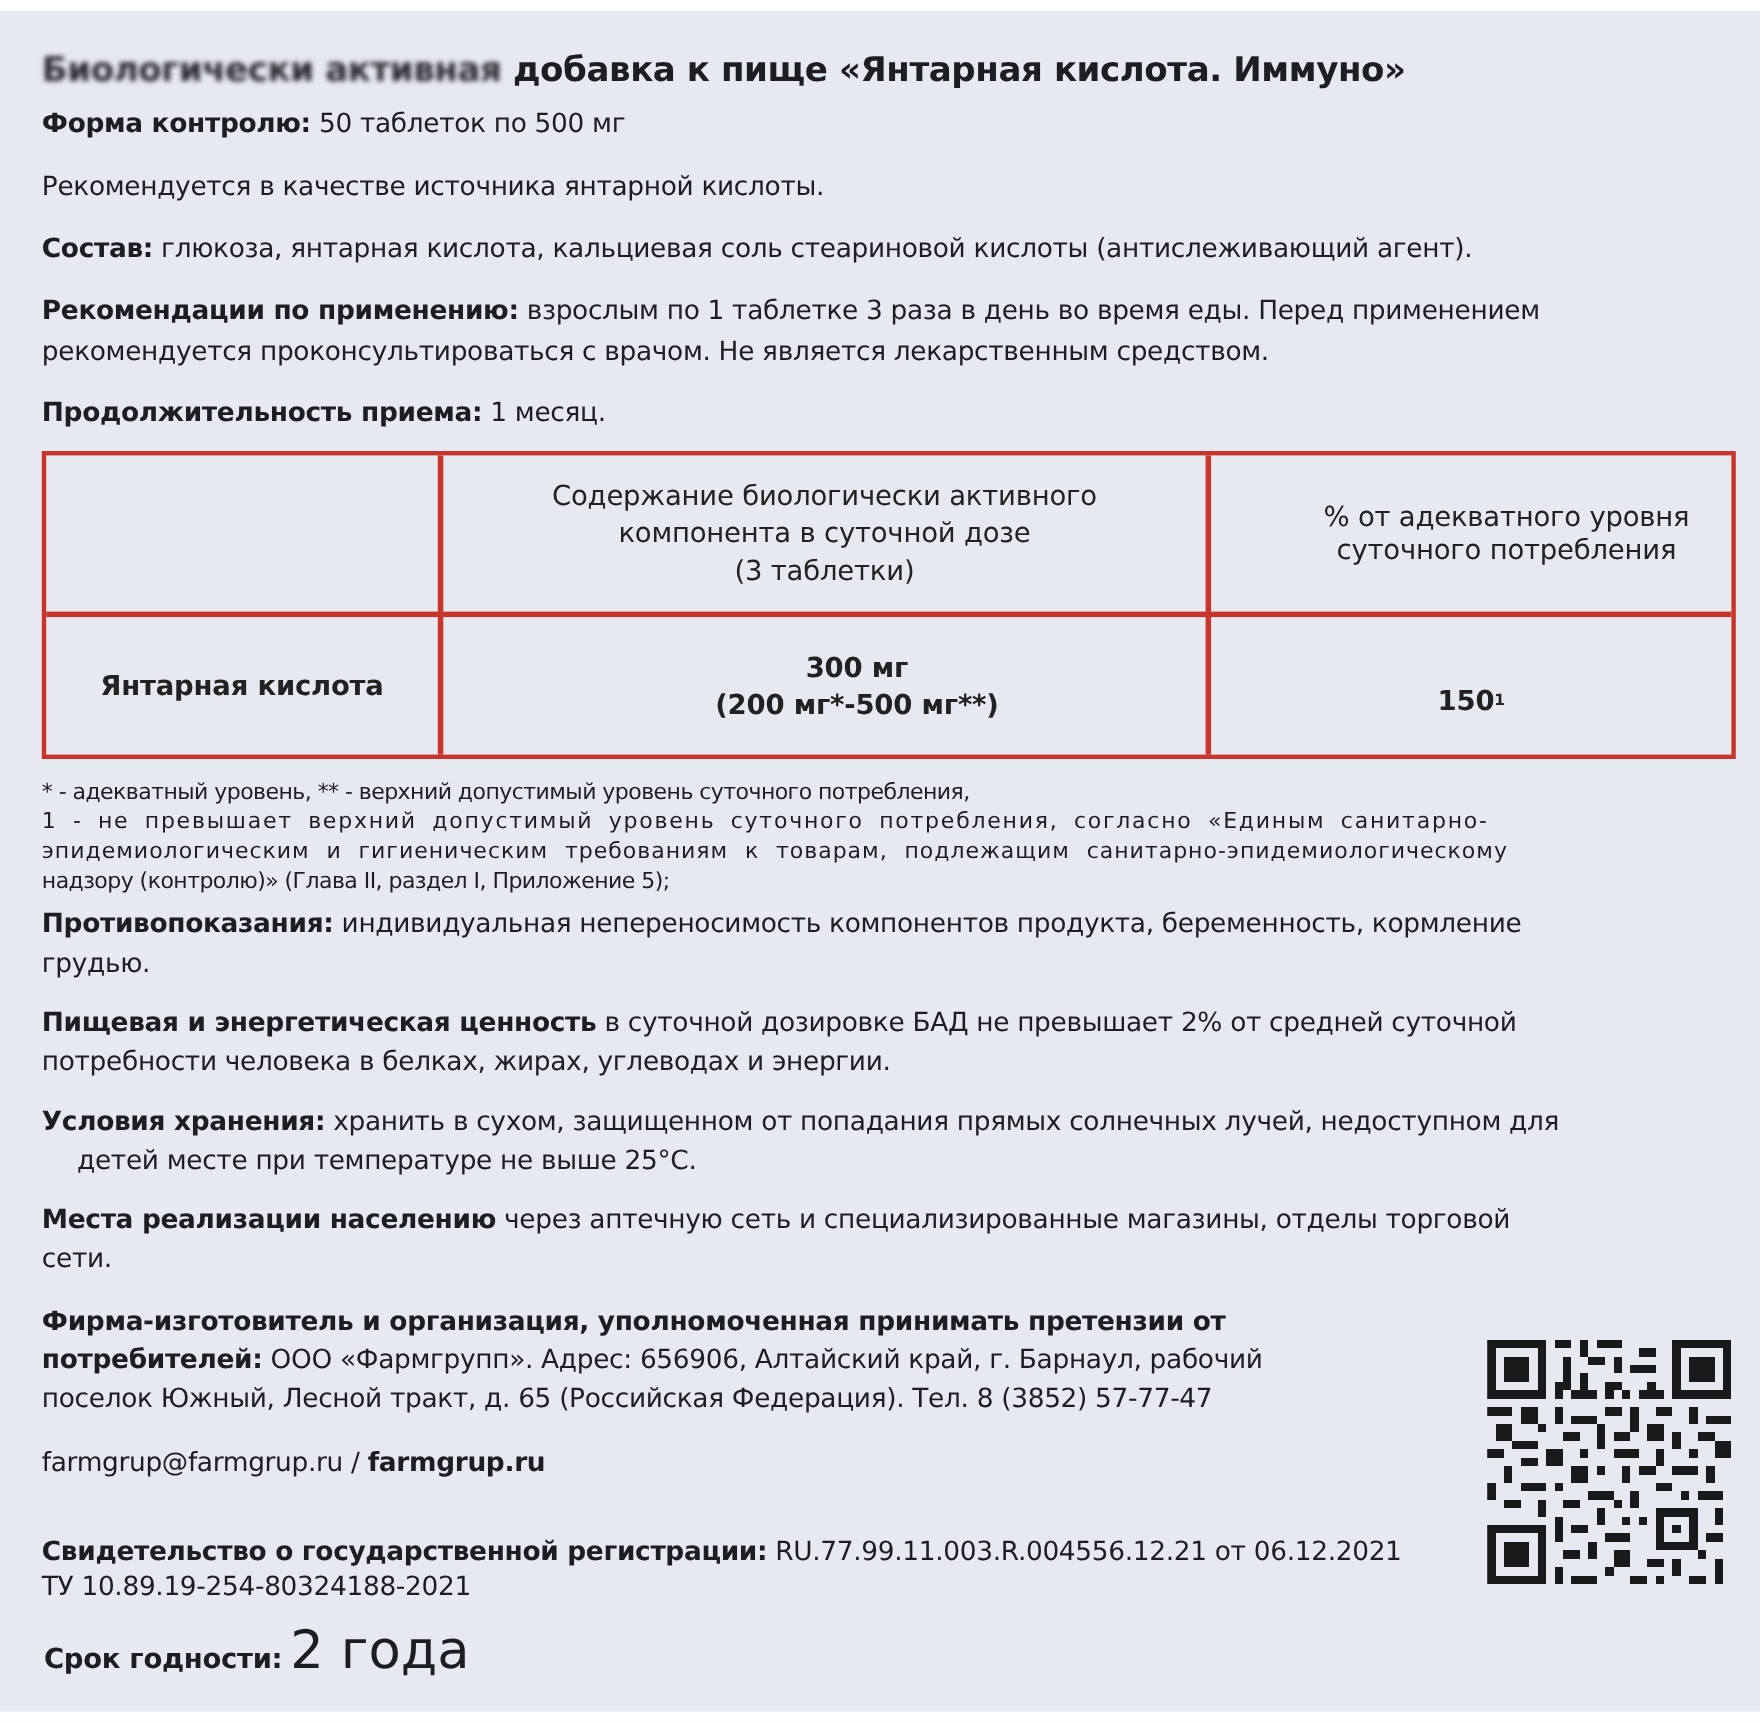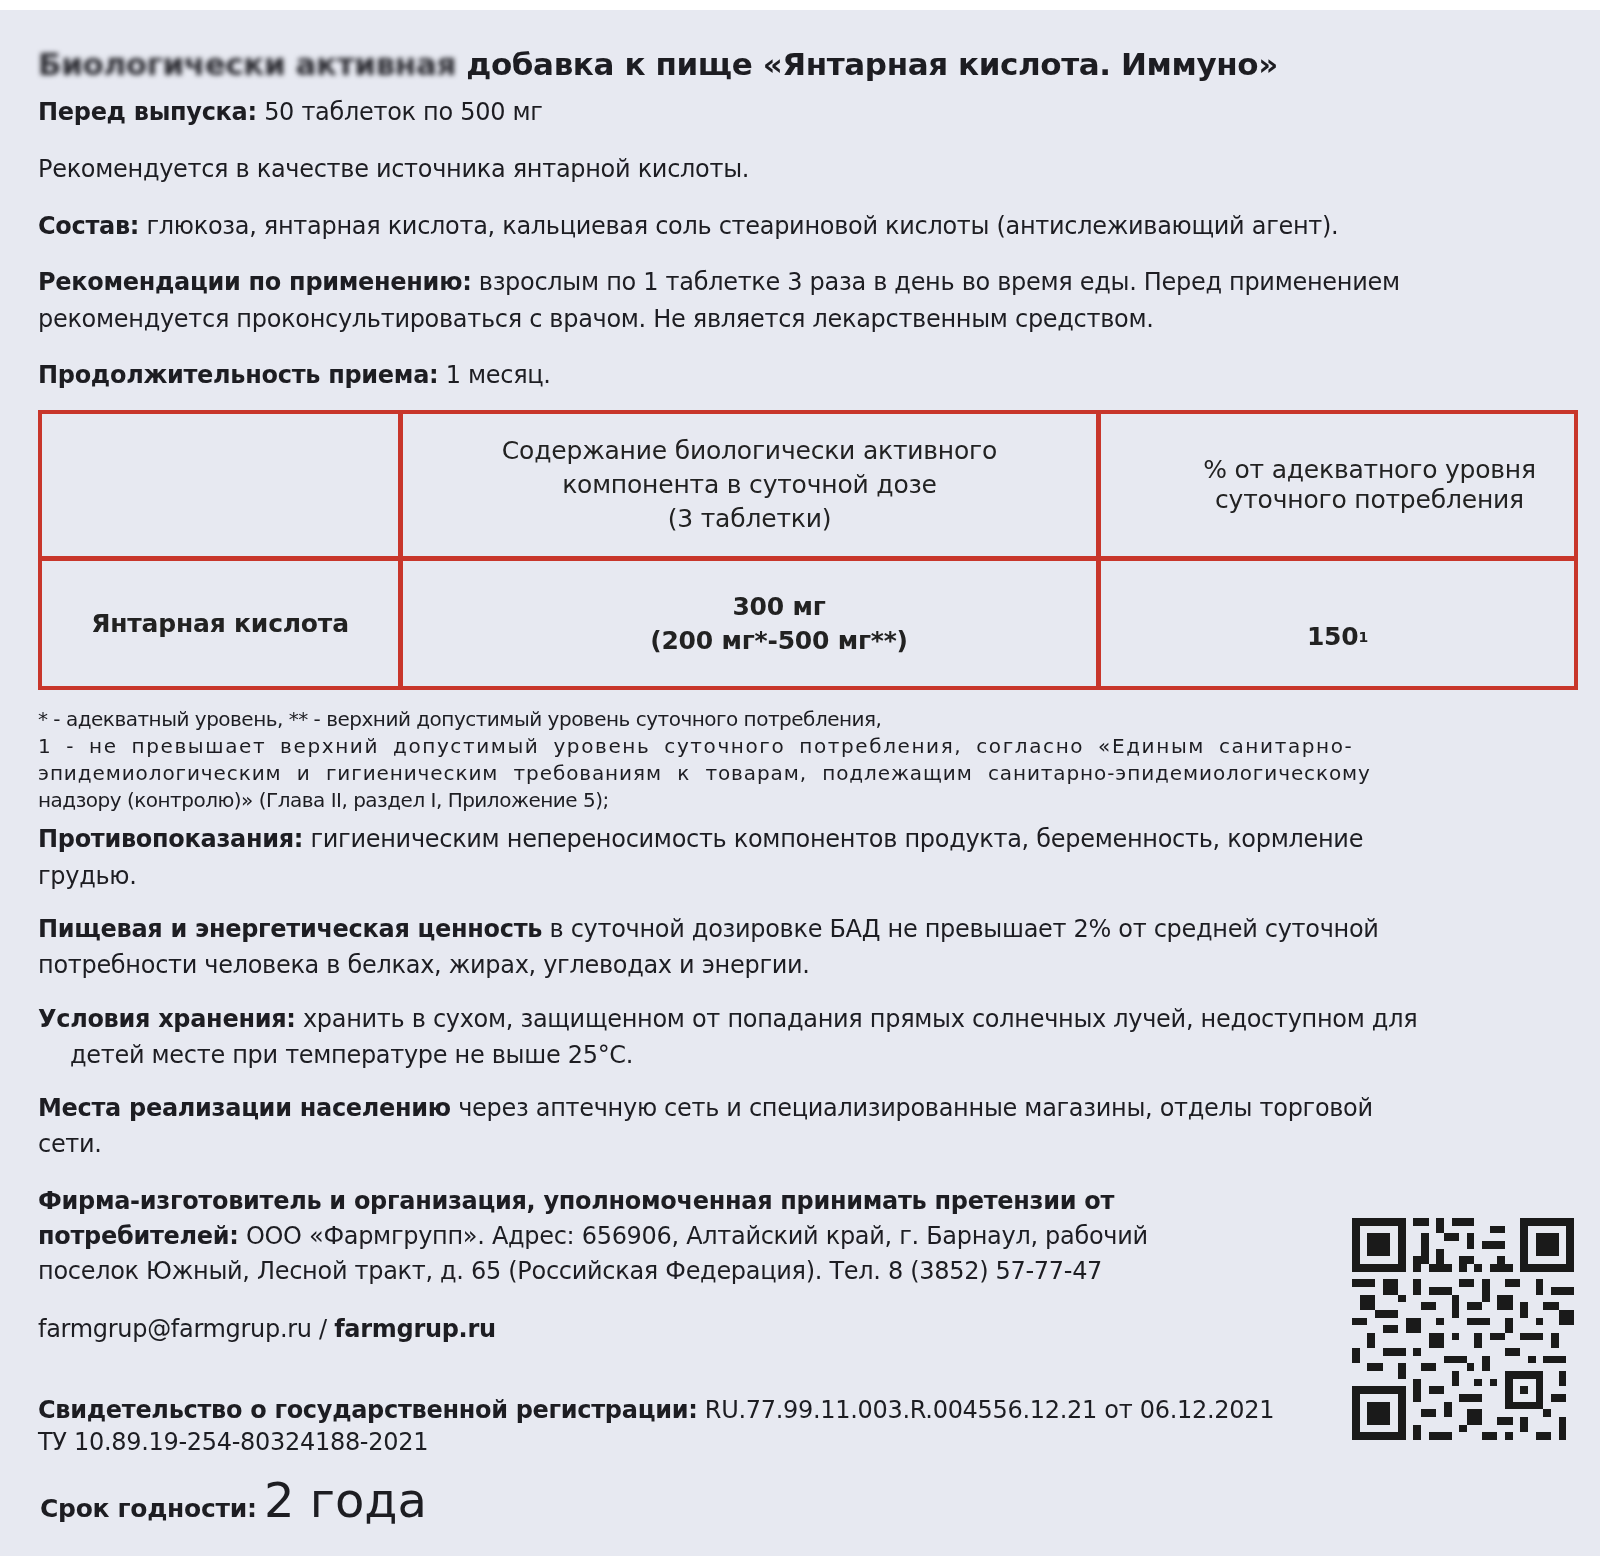--- a/index.html
+++ b/index.html
@@ -97,21 +97,21 @@
 <body>
 
 <div class="label-bg"></div>
 
 <div class="line title" style="left:38px; top:46px;">
   <span class="blurred">Биологически активная</span>
   <span>добавка к пище «Янтарная кислота. Иммуно»</span>
 </div>
 
 <div class="line" style="left:38px; top:98px;">
-  <span class="b">Перед выпуска:</span>
+  <span class="b">Форма контролю:</span>
   <span>50 таблеток по 500 мг</span>
 </div>
 
 <div class="line" style="left:38px; top:155px;">Рекомендуется в качестве источника янтарной кислоты.</div>
 
 <div class="line" style="left:38px; top:212px;">
   <span class="b">Состав:</span>
   <span>глюкоза, янтарная кислота, кальциевая соль стеариновой кислоты (антислеживающий агент).</span>
 </div>
 
@@ -154,21 +154,21 @@
   </div>
 </div>
 
 <div class="foot" style="top:706px;">* - адекватный уровень, ** - верхний допустимый уровень суточного потребления,</div>
 <div class="foot" style="top:733px; letter-spacing:1.6px; word-spacing:6px;">1 - не превышает верхний допустимый уровень суточного потребления, согласно «Единым санитарно-</div>
 <div class="foot" style="top:760px; letter-spacing:0.9px; word-spacing:8px;">эпидемиологическим и гигиеническим требованиям к товарам, подлежащим санитарно-эпидемиологическому</div>
 <div class="foot" style="top:787px;">надзору (контролю)» (Глава II, раздел I, Приложение 5);</div>
 
 <div class="line" style="left:38px; top:825px;">
   <span class="b">Противопоказания:</span>
-  <span>гигиеническим непереносимость компонентов продукта, беременность, кормление</span>
+  <span>индивидуальная непереносимость компонентов продукта, беременность, кормление</span>
 </div>
 <div class="line" style="left:38px; top:862px;">грудью.</div>
 
 <div class="line" style="left:38px; top:915px;">
   <span class="b">Пищевая и энергетическая ценность</span>
   <span>в суточной дозировке БАД не превышает 2% от средней суточной</span>
 </div>
 <div class="line" style="left:38px; top:951px;">потребности человека в белках, жирах, углеводах и энергии.</div>
 
 <div class="line" style="left:38px; top:1005px;">

